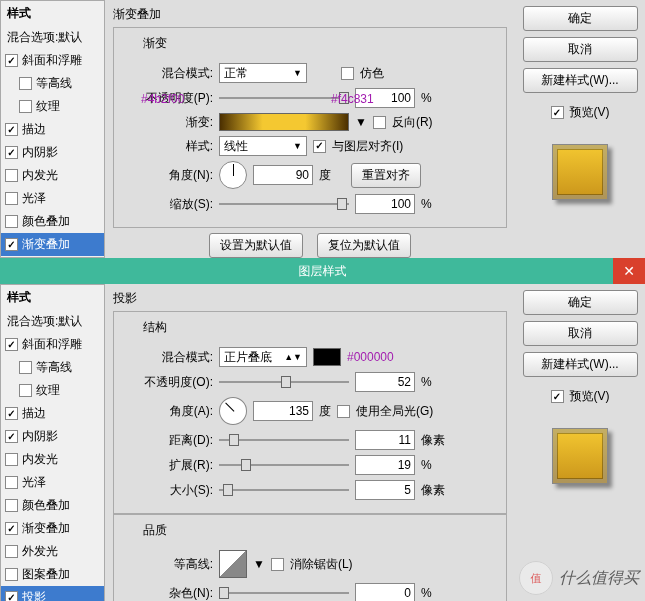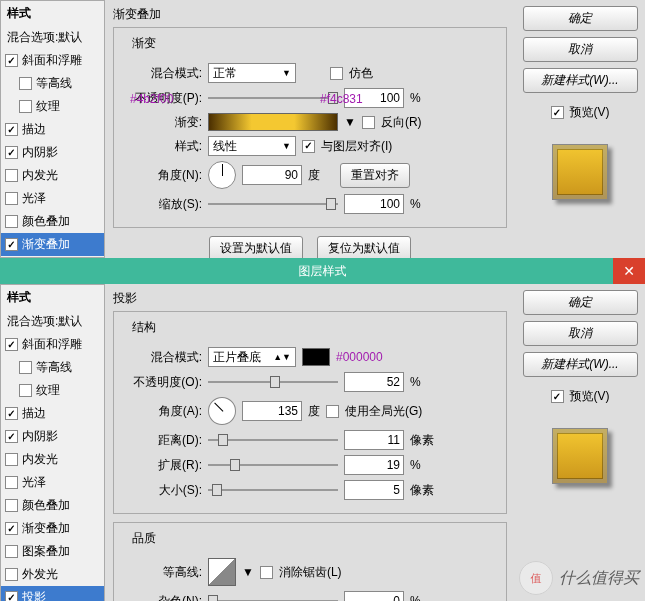--- a/index.html
+++ b/index.html
@@ -8,36 +8,36 @@
 .sidebar { width: 105px; background: #f0f0f0; border: 1px solid #aaa; margin: 0; }
 .sidebar-title { padding: 4px 6px; font-weight: bold; }
 .sidebar-sub { padding: 3px 6px; }
 .sidebar-item { display: flex; align-items: center; padding: 3px 4px; gap: 4px; cursor: pointer; }
 .sidebar-item.indent { padding-left: 18px; }
 .sidebar-item.selected { background: #3d7bce; color: #fff; }
 .chk { width: 13px; height: 13px; border: 1px solid #888; background: #fff; display: inline-flex; align-items: center; justify-content: center; font-size: 10px; line-height: 1; }
 .chk.on::after { content: "✓"; color: #000; font-weight: bold; }
 .main { flex: 1; padding: 4px 8px 8px; }
 .group-title { padding: 2px 0 4px; }
-.fieldset { border: 1px solid #aaa; padding: 8px 10px; margin-bottom: 8px; }
+.fieldset { border: 1px solid #aaa; padding: 8px 21px; }
 .fieldset-title { margin: -14px 0 6px 4px; background: #dedede; display: inline-block; padding: 0 4px; }
 .row { display: flex; align-items: center; margin: 5px 0; gap: 6px; }
 .lbl { width: 78px; text-align: right; }
 .select { border: 1px solid #888; background: #fff; height: 20px; width: 88px; display: flex; align-items: center; justify-content: space-between; padding: 0 4px; font-size: 12px; }
 .select .arr { font-size: 9px; }
 .num { border: 1px solid #888; background: #fff; width: 60px; height: 20px; display: flex; align-items: center; justify-content: flex-end; padding: 0 3px; }
 .slider { width: 130px; height: 16px; position: relative; }
 .slider::before { content: ""; position: absolute; top: 7px; left: 0; right: 0; height: 2px; background: #999; }
 .thumb { position: absolute; top: 2px; width: 10px; height: 12px; background: #ddd; border: 1px solid #666; }
 .grad-bar { width: 130px; height: 18px; border: 1px solid #666; background: linear-gradient(90deg, #4b2f00, #f4c831, #f4c831, #4b2f00); }
 .dial { width: 28px; height: 28px; border: 1px solid #888; border-radius: 50%; background: #fff; position: relative; }
 .dial::after { content: ""; position: absolute; width: 1px; height: 12px; background: #000; left: 50%; top: 2px; transform-origin: bottom; }
 .btn { border: 1px solid #888; background: linear-gradient(#fff,#e0e0e0); padding: 3px 10px; border-radius: 3px; min-width: 90px; text-align: center; cursor: pointer; display: inline-block; }
 .right-panel { width: 130px; padding: 6px; display: flex; flex-direction: column; gap: 6px; align-items: center; }
-.right-panel .btn { width: 115px; font-style: italic; }
+.right-panel .btn { width: 115px; }
 .swatch-box { width: 56px; height: 56px; border: 1px solid #888; background: linear-gradient(#f4c831,#c9941a); box-shadow: 4px 4px 4px rgba(0,0,0,.4), inset 0 0 0 4px rgba(255,255,255,.3), inset 0 0 0 5px rgba(0,0,0,.3); margin-top: 12px; }
 .titlebar { background: #3fb99b; color: #fff; height: 26px; display: flex; align-items: center; justify-content: center; position: relative; }
 .closew { position: absolute; right: 0; top: 0; width: 32px; height: 26px; background: #d9402c; color: #fff; display: flex; align-items: center; justify-content: center; font-size: 14px; cursor: pointer; }
 .annot { color: #a21caf; font-size: 12px; position: absolute; pointer-events: none; }
 .color-box { width: 28px; height: 18px; border: 1px solid #666; }
 .contour-box { width: 28px; height: 28px; border: 1px solid #666; background: linear-gradient(135deg,#fff 49%,#888 50%); }
 .watermark { position: absolute; right: 6px; bottom: 6px; display: flex; align-items: center; gap: 6px; opacity: .75; }
 .wm-circle { width: 34px; height: 34px; border-radius: 50%; background: #eee; border: 1px solid #ccc; display: flex; align-items: center; justify-content: center; font-size: 11px; color: #d33; }
 .wm-text { font-size: 16px; font-style: italic; color: #333; }
 </style>
@@ -202,25 +202,25 @@
         <div class="sidebar-item">
           <span class="chk"></span>
           <span>颜色叠加</span>
         </div>
         <div class="sidebar-item">
           <span class="chk on"></span>
           <span>渐变叠加</span>
         </div>
         <div class="sidebar-item">
           <span class="chk"></span>
+          <span>外发光</span>
+        </div>
+        <div class="sidebar-item">
+          <span class="chk"></span>
           <span>图案叠加</span>
-        </div>
-        <div class="sidebar-item">
-          <span class="chk"></span>
-          <span>外发光</span>
         </div>
         <div class="sidebar-item selected">
           <span class="chk on"></span>
           <span>投影</span>
         </div>
       </div>
   </div>
   <div class="main">
     <div class="group-title">投影</div>
     <div class="fieldset">

